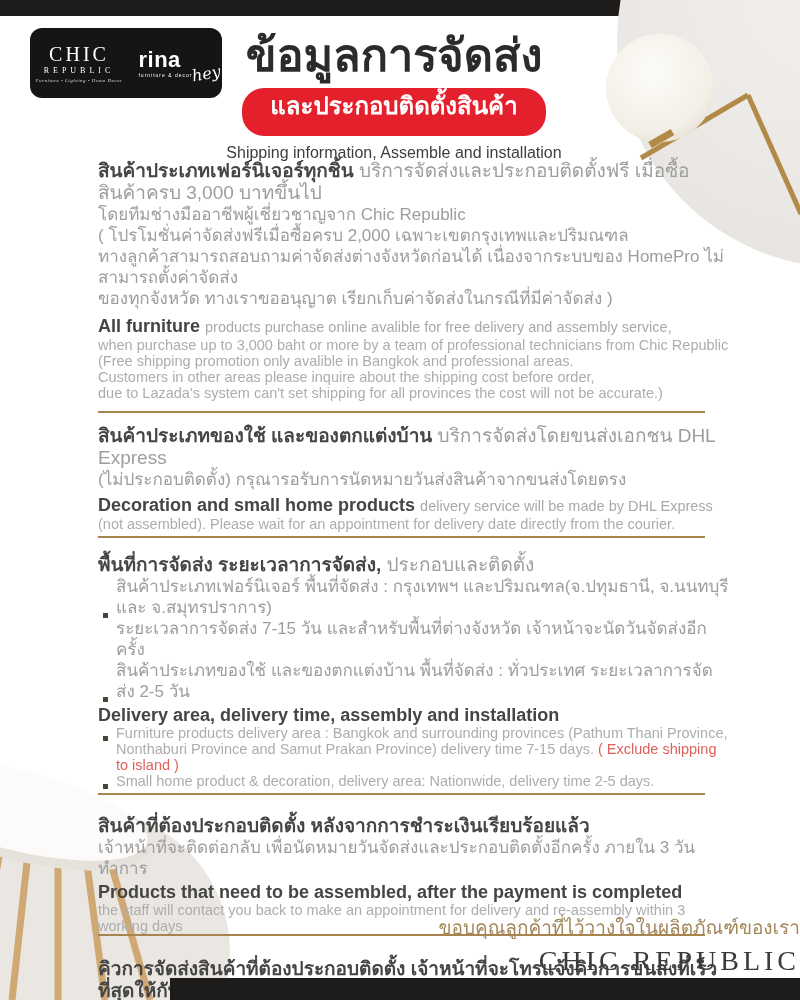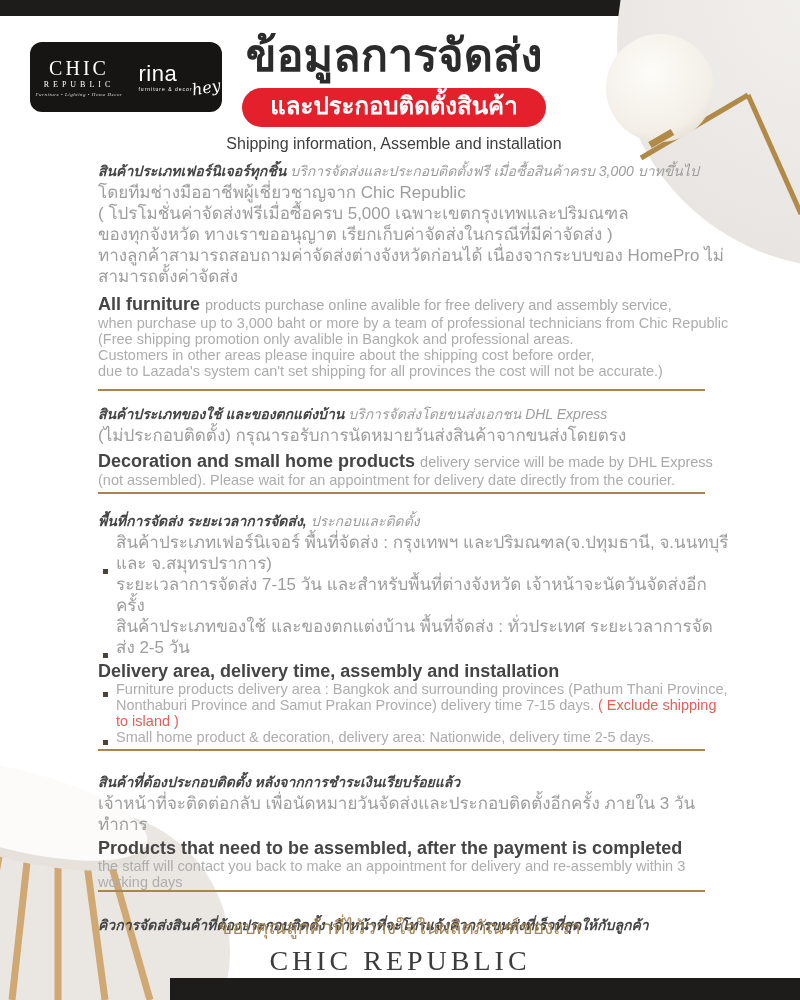--- a/index.html
+++ b/index.html
@@ -6,64 +6,64 @@
   .page {
     position:relative; width:800px; height:1000px; background:#ffffff;
     overflow:hidden; font-family:"Liberation Sans", sans-serif;
   }
   .topbar { position:absolute; top:0; left:0; width:800px; height:16px; background:#1d1c1b; z-index:1; }
   .botbar { position:absolute; left:170px; top:978px; width:630px; height:22px; background:#1d1c1b; z-index:4; }
   .decor { position:absolute; left:0; top:0; width:800px; height:1000px; z-index:2; pointer-events:none; }
 
   
   .logo {
-    position:absolute; left:30px; top:42px; width:192px; height:70px;
+    position:absolute; left:30px; top:28px; width:192px; height:70px;
     background:#161514; border-radius:12px; z-index:5;
     display:flex; align-items:center; justify-content:center; gap:16px; color:#fff;
   }
   .chic { text-align:center; font-family:"Liberation Serif", serif; line-height:1; }
   .chic-name { font-size:20px; letter-spacing:3px; }
   .chic-rep  { font-size:8px; letter-spacing:4px; margin-top:3px; }
   .chic-tag  { font-size:5px; letter-spacing:.5px; margin-top:3px; color:#dcdcdc; font-style:italic; }
   .rina { position:relative; text-align:left; line-height:1; padding-right:24px; }
-  .rina-name { font-size:22px; font-weight:normal; letter-spacing:.5px; }
+  .rina-name { font-size:22px; font-weight:bold; letter-spacing:.5px; }
   .rina-sub  { font-size:5px; letter-spacing:1px; margin-top:2px; }
   .rina-script {
     position:absolute; right:-4px; bottom:-4px; font-family:"DejaVu Serif", serif;
     font-style:italic; font-size:16px; transform:rotate(-10deg);
   }
 
   
   .hero { position:absolute; left:0; top:26px; width:788px; text-align:center; z-index:3; }
   .hero-title { font-size:45px; font-weight:bold; color:#2b2b2b; line-height:1.35; }
   .hero-banner {
     display:inline-block; background:#e4202c; color:#fff; font-weight:bold;
-    font-size:24px; line-height:1.1; padding:5px 28px 8px; border-radius:22px; margin-top:1px;
+    font-size:24px; line-height:1.1; padding:5px 28px 17px; border-radius:22px; margin-top:1px;
   }
   .hero-sub { font-size:16px; color:#3e3e3e; margin-top:8px; }
 
   
   .content { position:absolute; left:98px; top:160px; width:632px; z-index:3; }
-  .th-head { font-size:14px; line-height:22px; color:#9d9d9d;font-style:italic; }
+  .th-head { font-size:19px; line-height:22px; color:#9d9d9d; }
   .th-line { font-size:17px; line-height:21px; color:#9d9d9d; }
   .b  { font-weight:bold; color:#454545; }
   .en-head { font-size:18px; line-height:19px; color:#a9a9a9; }
   .en-line { font-size:14.5px; line-height:16px; color:#adadad; }
   .red { color:#e0605a; }
   .brow { display:flex; align-items:flex-end; }
   .dot  { flex:none; width:5px; height:5px; background:#4c4237; margin:8px 8px 0 5px; }
   .dot-en { margin-top:6px; }
   .cont { padding-left:18px; }
   .divider { height:2px; background:#a8854f; width:607px; }
 
   .mt4{margin-top:4px}.mt6{margin-top:6px}.mt8{margin-top:8px}.mt10{margin-top:10px}
   .mt12{margin-top:12px}.mt16{margin-top:16px}.mt20{margin-top:20px}.mt22{margin-top:22px}
 
   
-  .footer { position:absolute; left:0; top:912px; width:800px; text-align:center; z-index:3; }
+  .footer { position:absolute; left:0; top:912px; width:800px; text-align:right; z-index:3; }
   .footer-th { font-size:19px; color:#a3875a; }
   .footer-brand {
     font-family:"Liberation Serif", serif; font-size:28px; letter-spacing:4px;
     color:#3b3b3b; margin-top:3px;
   }
 </style>
 </head>
 <body>
 
 <div class="page">
@@ -123,23 +123,23 @@
   </div>
 
   <div class="content">
 
     <div>
       <div class="th-head">
         <span class="b">สินค้าประเภทเฟอร์นิเจอร์ทุกชิ้น</span>
         <span>บริการจัดส่งและประกอบติดตั้งฟรี เมื่อซื้อสินค้าครบ 3,000 บาทขึ้นไป</span>
       </div>
       <div class="th-line">โดยทีมช่างมืออาชีพผู้เชี่ยวชาญจาก Chic Republic</div>
-      <div class="th-line">( โปรโมชั่นค่าจัดส่งฟรีเมื่อซื้อครบ 5,000 เฉพาะเขตกรุงเทพและปริมณฑล</div>
+      <div class="th-line">( โปรโมชั่นค่าจัดส่งฟรีเมื่อซื้อครบ 2,000 เฉพาะเขตกรุงเทพและปริมณฑล</div>
+      <div class="th-line">ทางลูกค้าสามารถสอบถามค่าจัดส่งต่างจังหวัดก่อนได้ เนื่องจากระบบของ HomePro ไม่สามารถตั้งค่าจัดส่ง</div>
       <div class="th-line">ของทุกจังหวัด ทางเราขออนุญาต เรียกเก็บค่าจัดส่งในกรณีที่มีค่าจัดส่ง )</div>
-      <div class="th-line">ทางลูกค้าสามารถสอบถามค่าจัดส่งต่างจังหวัดก่อนได้ เนื่องจากระบบของ HomePro ไม่สามารถตั้งค่าจัดส่ง</div>
       <div class="en-head mt8">
         <span class="b">All furniture</span>
         <span style="font-size:14.5px">products purchase online avalible for free delivery and assembly service,</span>
       </div>
       <div class="en-line">when purchase up to 3,000 baht or more by a team of professional technicians from Chic Republic</div>
       <div class="en-line">(Free shipping promotion only avalible in Bangkok and professional areas.</div>
       <div class="en-line">Customers in other areas please inquire about the shipping cost before order,</div>
       <div class="en-line">due to Lazada's system can't set shipping for all provinces the cost will not be accurate.)</div>
     </div>
     <div class="divider mt10"></div>

